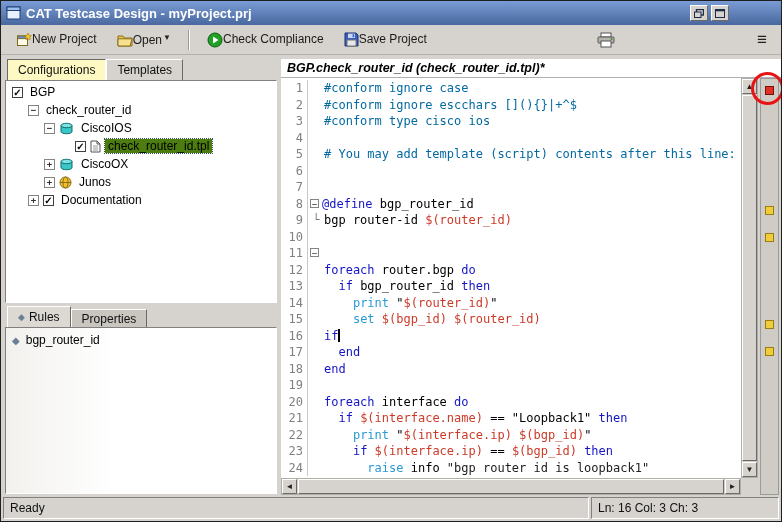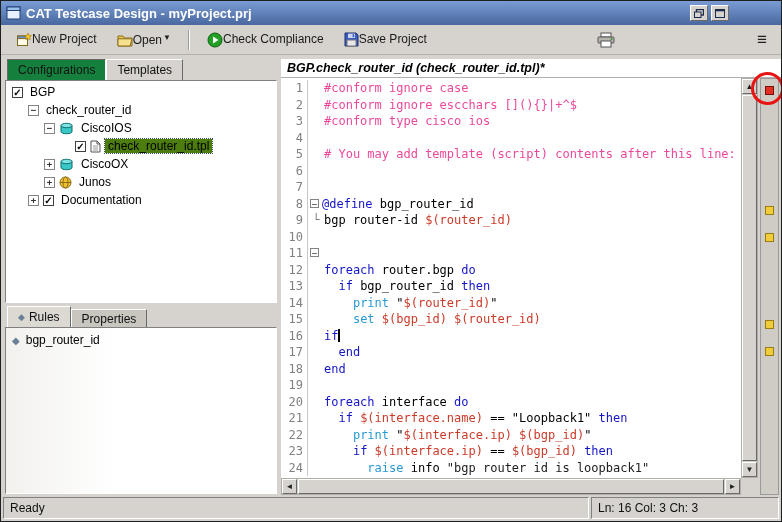--- a/index.html
+++ b/index.html
@@ -25,21 +25,21 @@
   .tb-sep{width:2px;height:20px;border-left:1px solid #9a9a9a;border-right:1px solid #fff;margin:0 6px}
   .tb-print{margin-left:150px}
   .tb-menu{margin-left:auto;font-size:17px;font-weight:bold;color:#222;padding:0 8px}
 
   
   .tabs{position:absolute;display:flex;align-items:flex-end}
   .tabs-top{left:6px;top:58px;height:21px}
   .tabs-bottom{left:6px;top:306px;height:20px}
   .tab{font-size:12px;padding:3px 10px 3px 10px;border:1px solid;border-bottom:none;
     border-color:#fff #6a6a6a transparent #fff;background:#d6d3ce;color:#111;display:flex;align-items:center;gap:4px}
-  .tab.sel-dark{background:#15803d;border-color:#6a6a6a #fff transparent #6a6a6a}
+  .tab.sel-dark{background:#fef9c3;border-color:#6a6a6a #fff transparent #6a6a6a}
   .tab.unsel{background:#c9c6bf;height:18px}
   .tab.sel-light{background:#dcd9d2}
   .rdia-small{color:#6a7f95;font-size:9px}
 
   
   .panel-sunken{position:absolute;background:#fff;border:1px solid;border-color:#808080 #fff #fff #808080;overflow:hidden}
   #tree-panel{left:4px;top:79px;width:272px;height:223px;padding-top:2px}
   #rules-panel{left:4px;top:326px;width:272px;height:167px;padding-top:3px;
     background:linear-gradient(to right,#f2f1ee,#ffffff 40%)}
   .tree-row{display:flex;align-items:center;height:18px;font-size:12px;gap:4px;white-space:nowrap}
@@ -60,21 +60,21 @@
     padding:2px 0 0 6px;color:#000}
   #code-area{position:absolute;left:280px;top:77px;width:460px;height:400px;background:#fff;
     overflow:hidden;padding-top:2px;font-family:"DejaVu Sans Mono",monospace;font-size:12px}
   .crow{display:flex;height:16.5px;line-height:16.5px;white-space:pre}
   .lnum{flex:0 0 27px;text-align:right;padding-right:4px;color:#808080;border-right:1px solid #c8c8c8}
   .fcol{flex:0 0 16px;text-align:center;color:#888}
   .fminus{font:9px/9px "DejaVu Sans Mono",monospace;color:#333;width:9px;height:9px;border:1px solid #848484;
     background:#fff;flex:0 0 9px;margin:3px 3px 0 2px;text-align:center}
   .fguide{color:#777;font-size:11px}
   .ccode{white-space:pre}
-  .tk-cm{color:#ec4899}
+  .tk-cm{color:#0369a1}
   .tk-kw{color:#1414c8}
   .tk-kw2{color:#2a9ad4}
   .tk-vr{color:#cc3a28}
   .tk-st{color:#202020}
   .tk-pl{color:#000}
   .caret{display:inline-block;width:1.5px;height:13px;background:#000;vertical-align:-2px}
 
   
   .sb{position:absolute;background:#cfccc5;border:1px solid #b0ada6}
   #vscroll{left:740px;top:77px;width:17px;height:400px}

